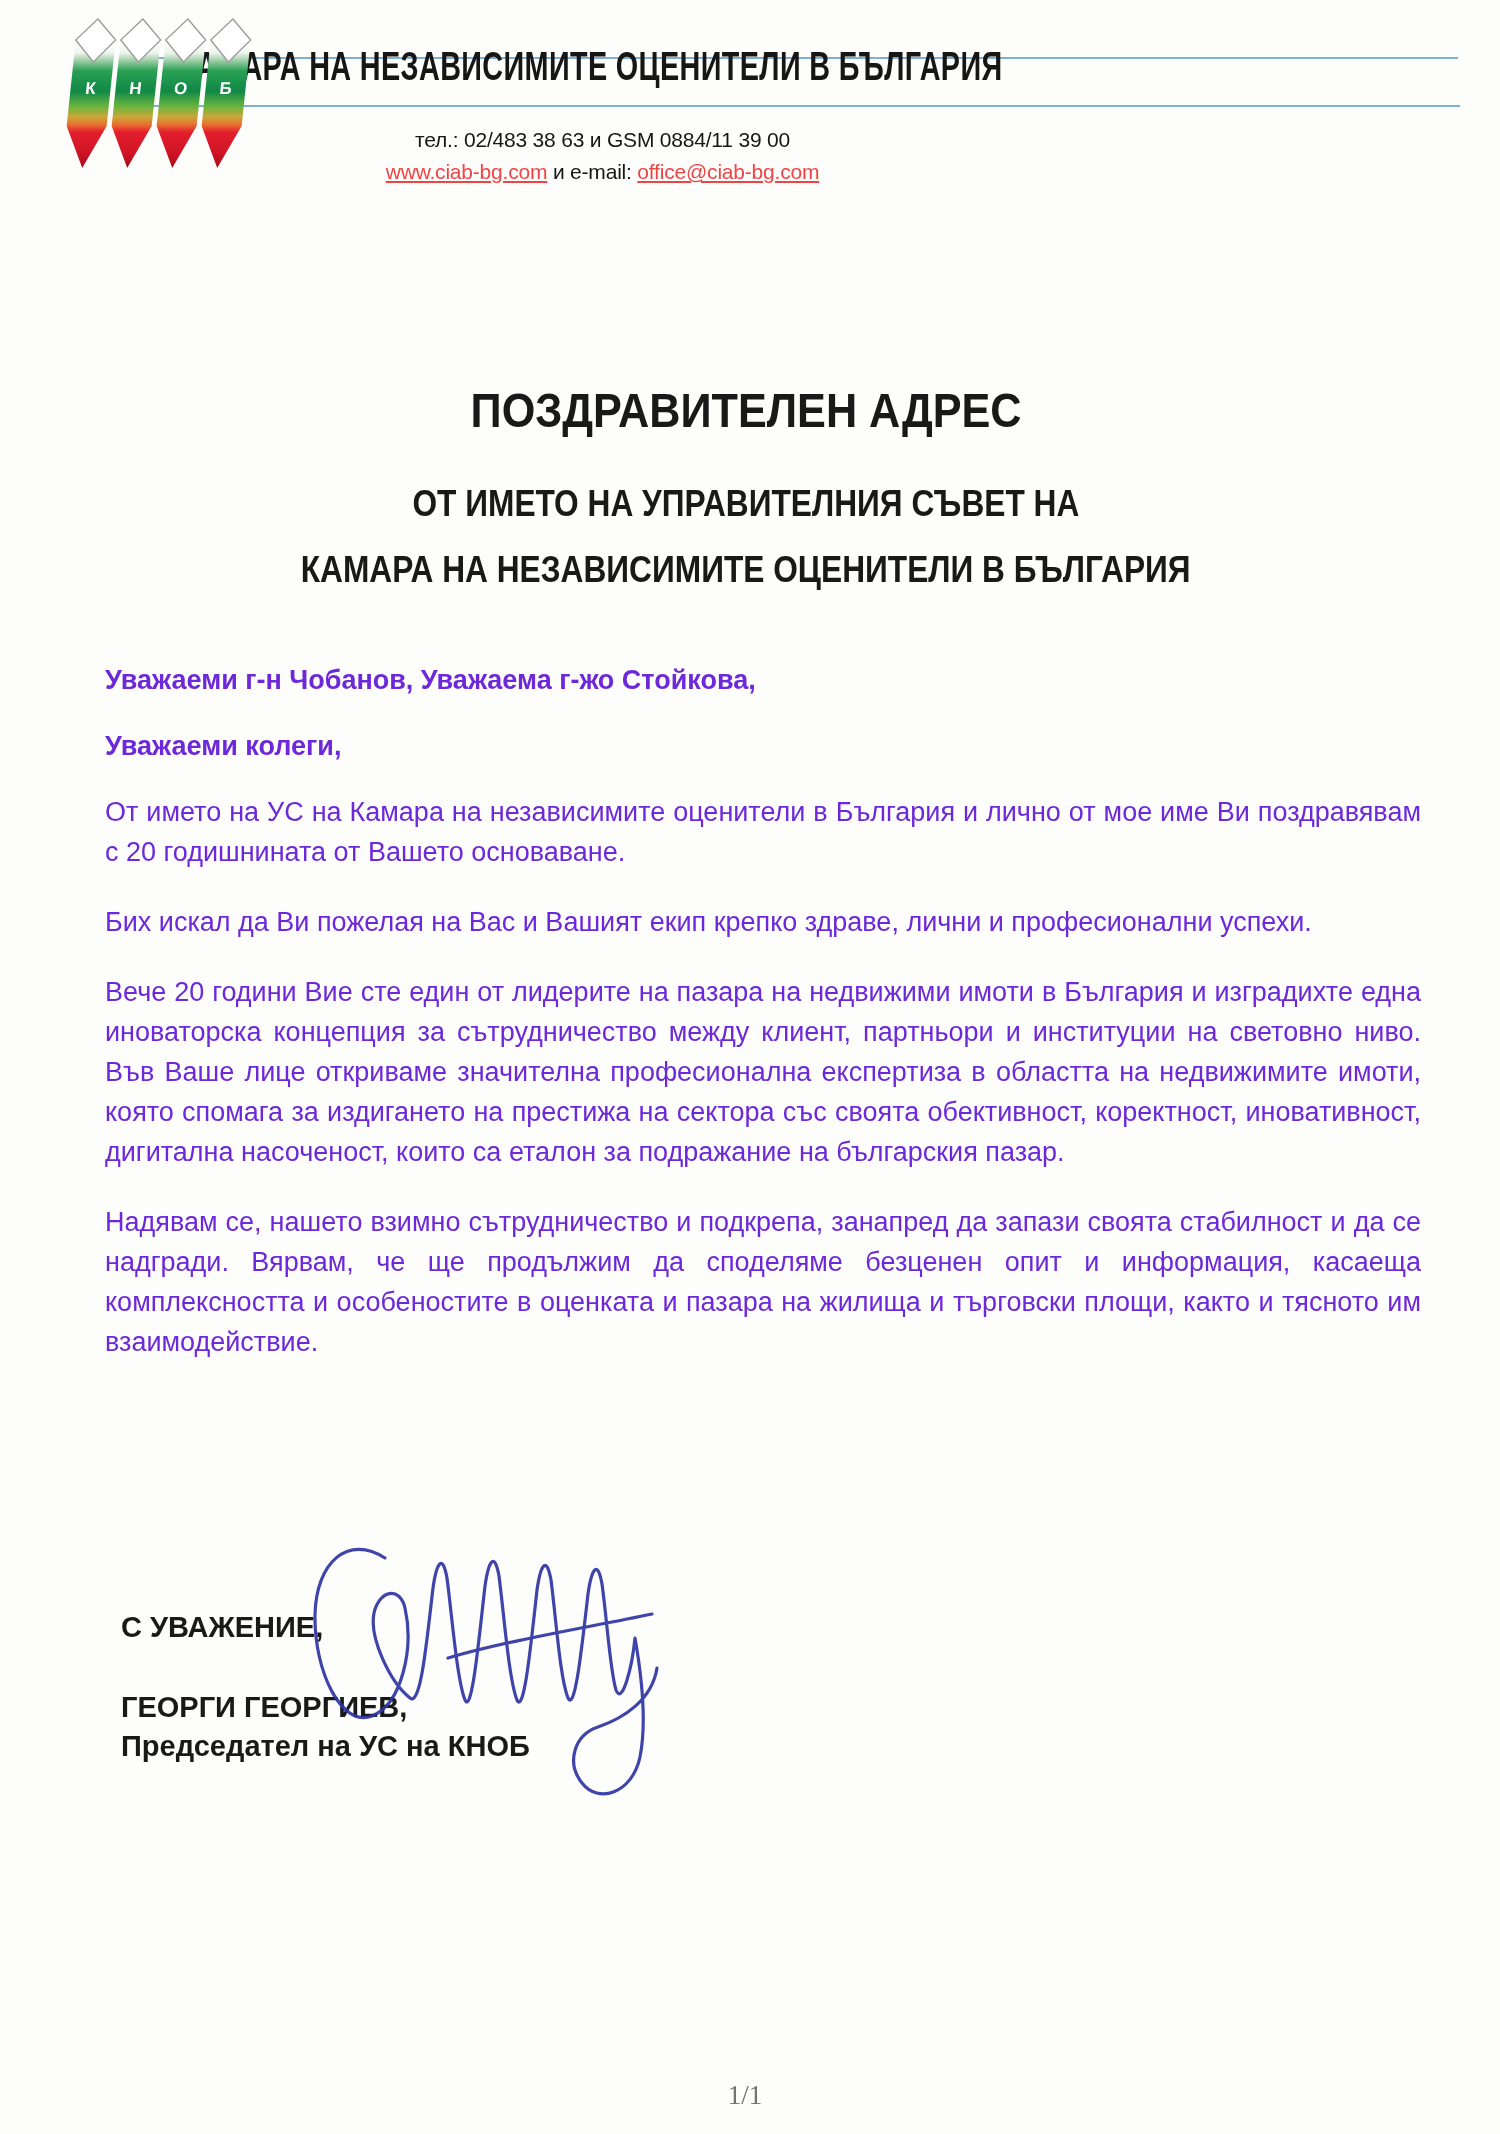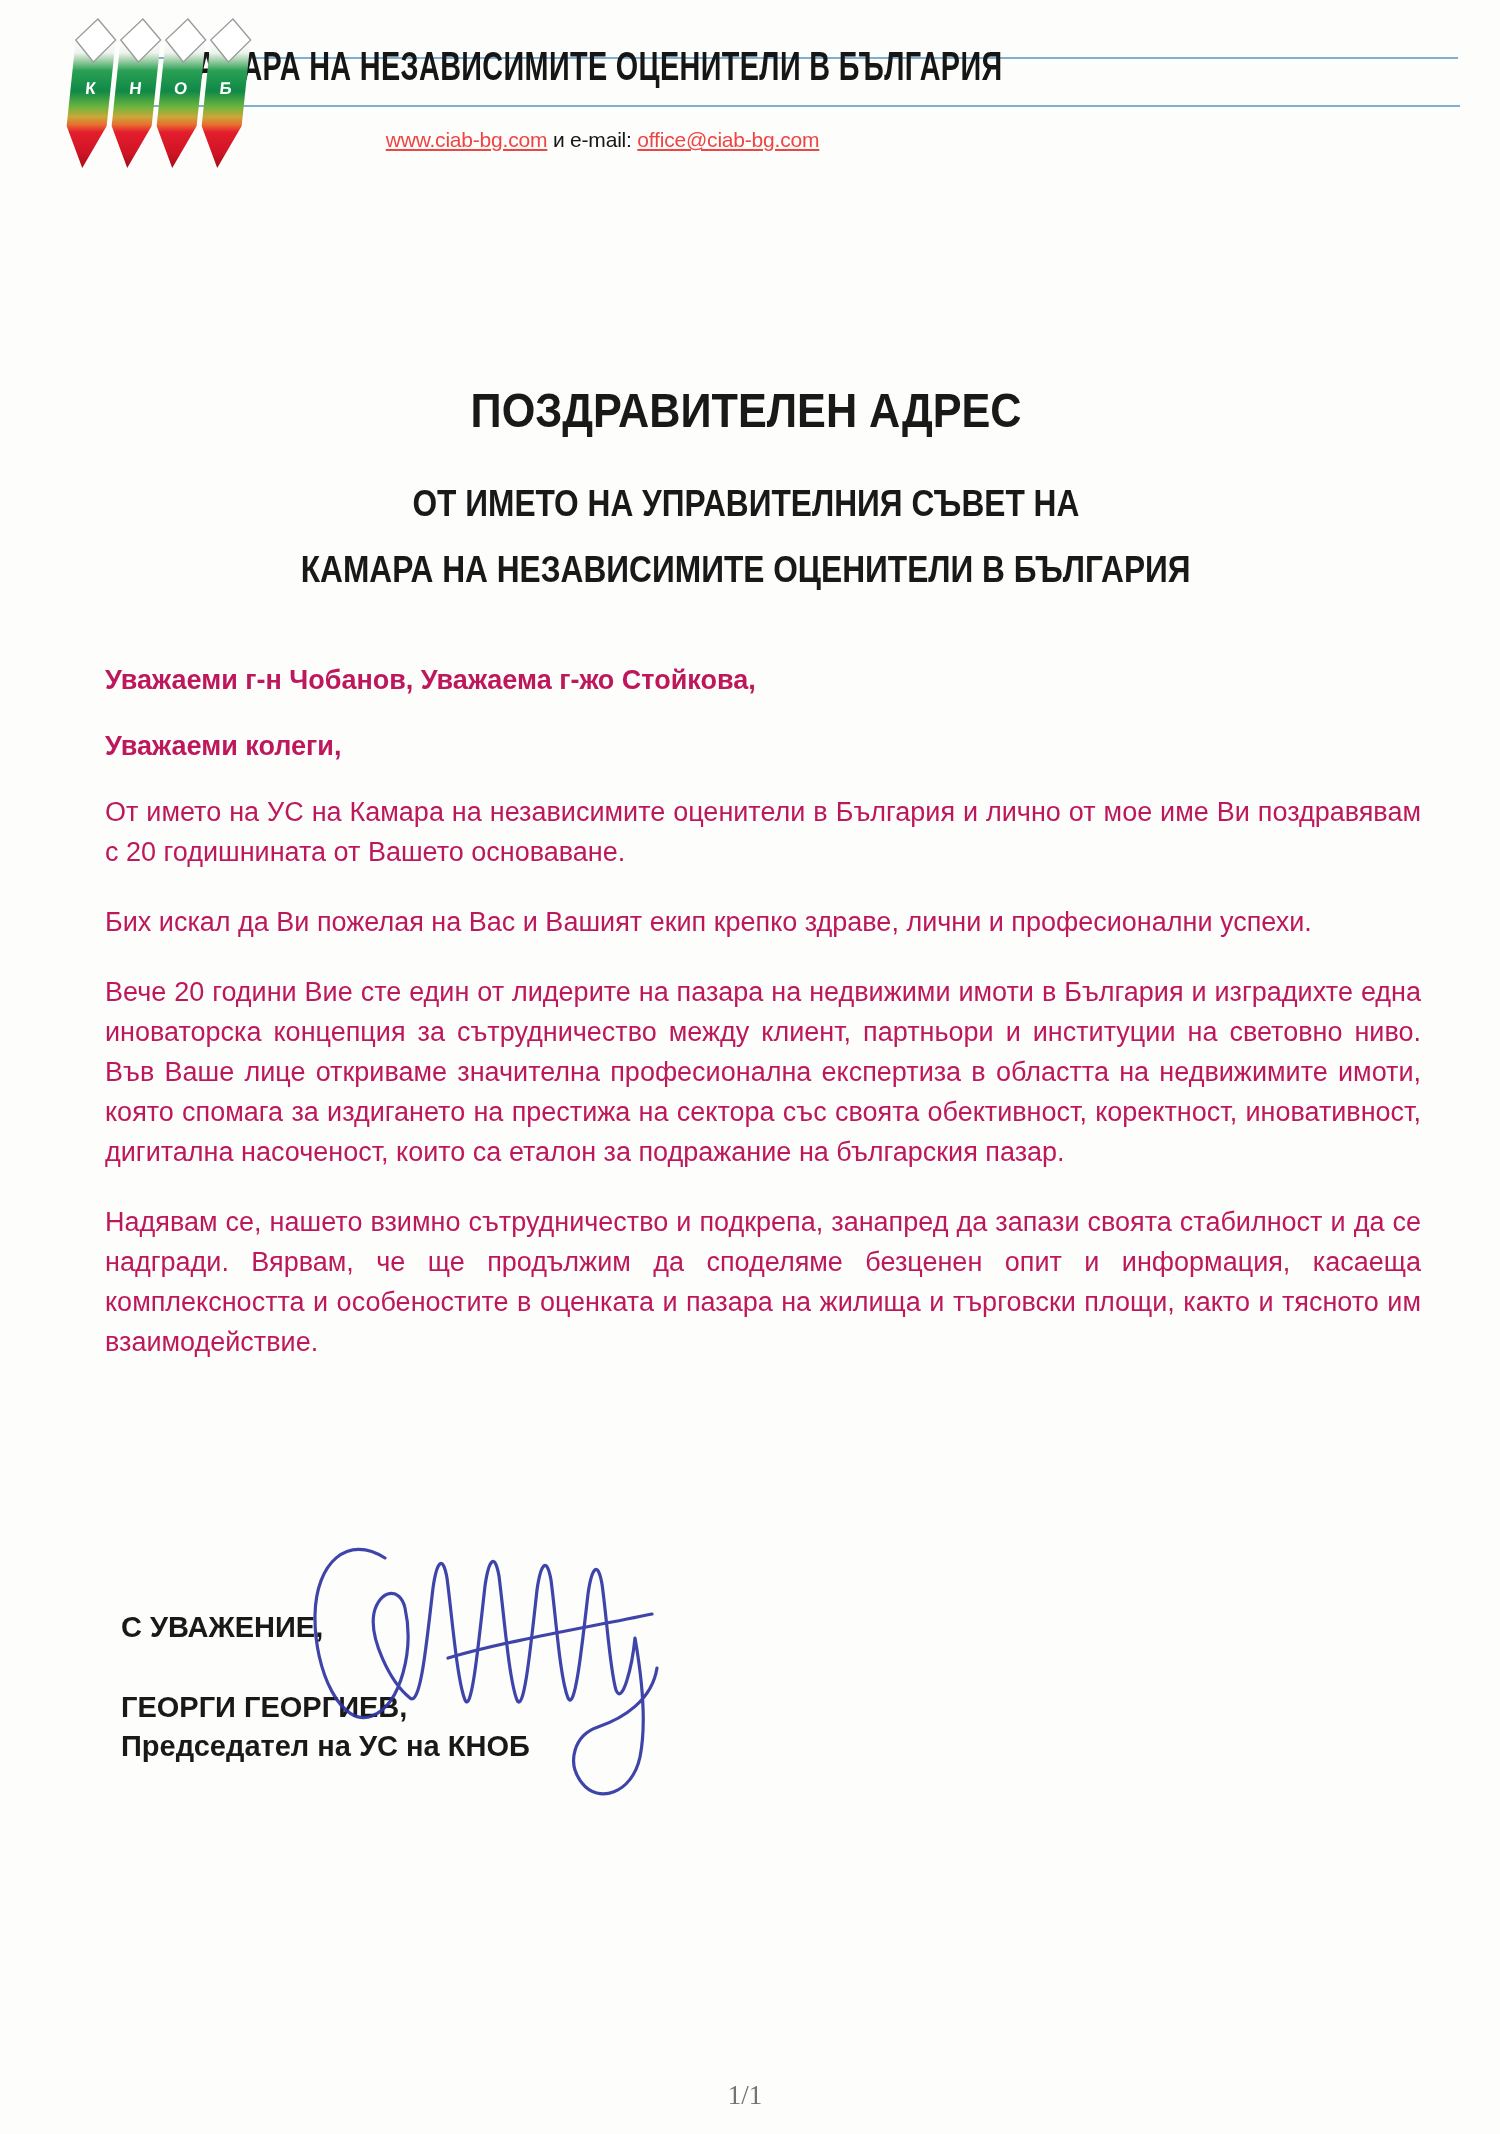--- a/index.html
+++ b/index.html
@@ -82,21 +82,21 @@
   .h-sub2  { top: 550px; font-size: 36px; line-height: 40px; }
   .h-sub2  > span { transform: scaleX(0.88); }
   
   .letter-text {
     position: absolute;
     left: 105px;
     top: 660px;
     width: 1316px;
     font-size: 27px;
     line-height: 40px;
-    color: #be185d;
+    color: #6d28d9;
   }
   .salutation { font-weight: bold; margin: 0 0 26px 0; }
   .para { margin: 0 0 30px 0; text-align: justify; }
   
   .sig-line {
     position: absolute;
     left: 105px;
     margin: 16px;
     font-size: 29px;
     font-weight: bold;
@@ -171,20 +171,21 @@
         <text x="24" y="76" text-anchor="middle" font-size="17" font-weight="bold" fill="#ffffff">Б</text>
       </g>
     </g>
   </svg>
 
   <h1 class="org-name">
     <span>КАМАРА НА НЕЗАВИСИМИТЕ ОЦЕНИТЕЛИ В БЪЛГАРИЯ</span>
   </h1>
 
   <div class="contact">
+    <div>тел.: 02/483 38 63 и GSM 0884/11 39 00</div>
     <div><a class="link">www.ciab-bg.com</a><span> и e-mail: </span><a class="link">office@ciab-bg.com</a></div>
   </div>
 
   <h2 class="heading h-title">
     <span>ПОЗДРАВИТЕЛЕН АДРЕС</span>
   </h2>
   <h3 class="heading h-sub1">
     <span>ОТ ИМЕТО НА УПРАВИТЕЛНИЯ СЪВЕТ НА</span>
   </h3>
   <h3 class="heading h-sub2">

